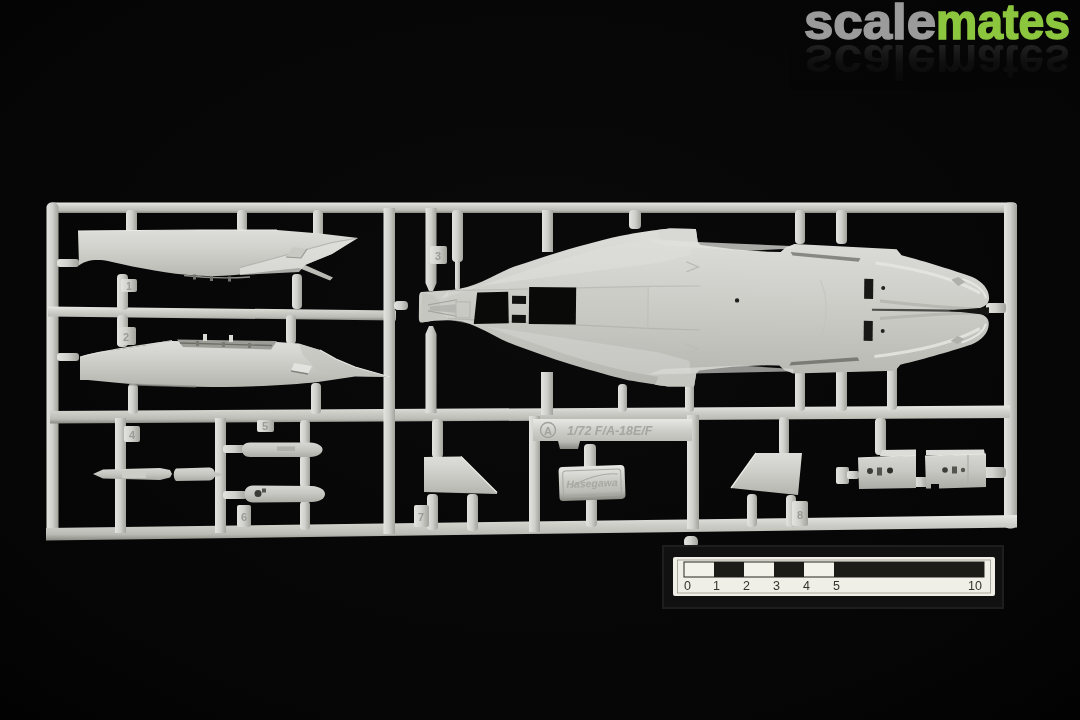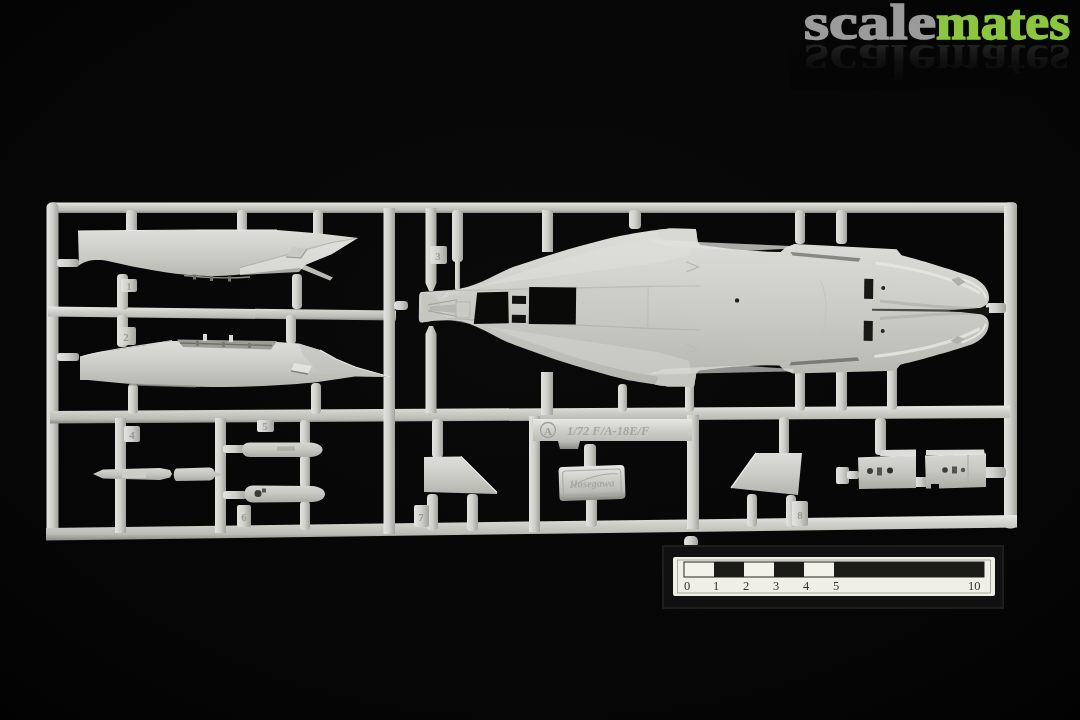--- a/index.html
+++ b/index.html
@@ -1,17 +1,17 @@
 <!DOCTYPE html>
 <html><head>
 <meta charset="utf-8">
 <style>
   html,body{margin:0;padding:0;background:#000;}
   #stage{position:relative;width:1080px;height:720px;background:#3b82f6;overflow:hidden;
-         font-family:Liberation Serif, serif;}
+         font-family:Liberation Sans, sans-serif;}
   svg{position:absolute;left:0;top:0;}
 </style>
 </head>
 <body>
 
 <div id="stage">
 <svg width="1080" height="720" viewBox="0 0 1080 720">
 <defs>
   <linearGradient id="gRailH" x1="0" y1="0" x2="0" y2="1">
     <stop offset="0" stop-color="#e7e7e4"></stop>

